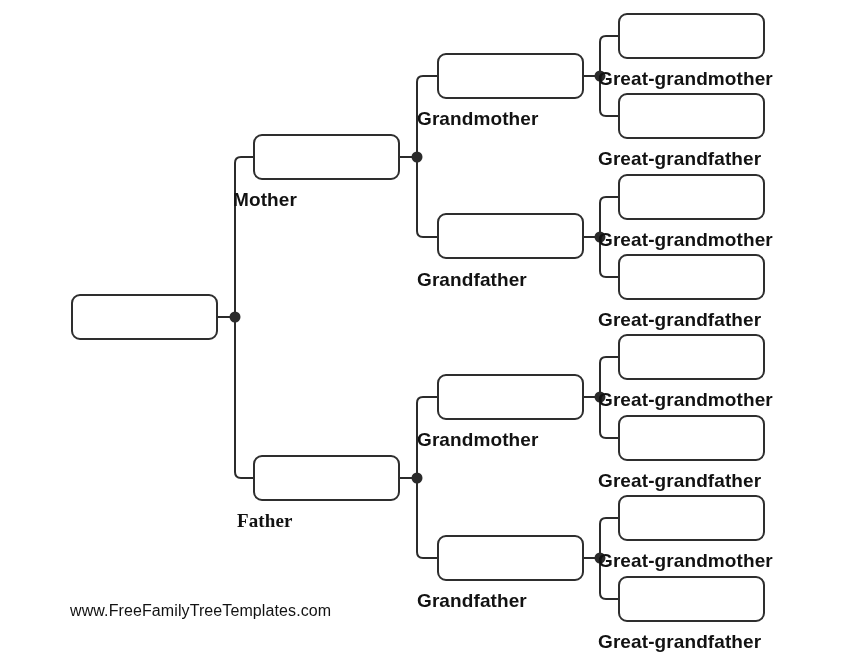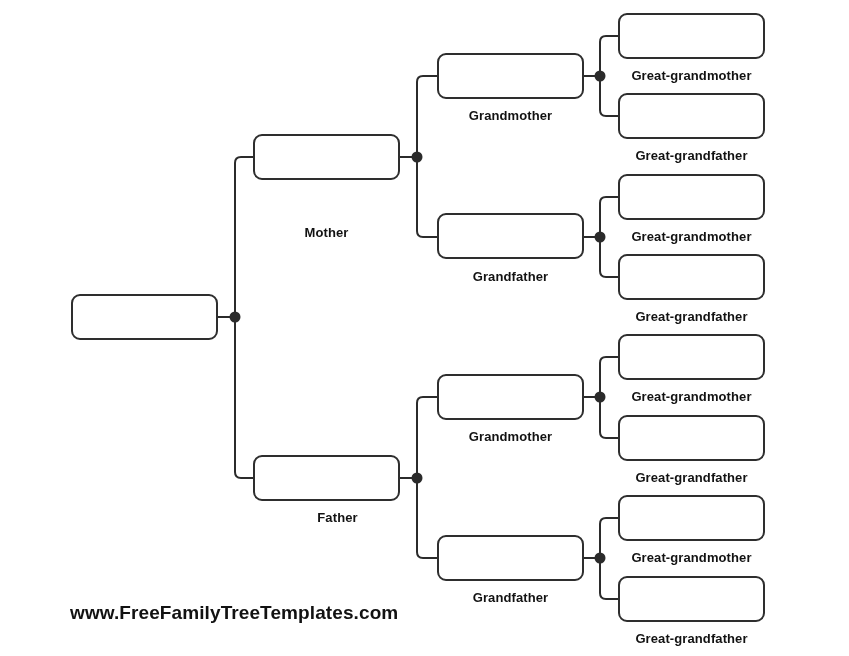--- a/index.html
+++ b/index.html
@@ -39,33 +39,33 @@
     width: 147px;
     height: 46px;
     box-sizing: border-box;
     background: var(--box-fill, #ffffff);
     border: 2px solid var(--box-border, #2e2e2e);
     border-radius: 9px;
   }
   .node-label {
     position: absolute;
     width: 187px;
-    text-align: center;
-    font-size: 13px;
+    text-align: left;
+    font-size: 19px;
     font-weight: bold;
     color: var(--label-text, #111111);
     letter-spacing: 0.1px;
     white-space: nowrap;
   }
   .watermark {
     position: absolute;
     left: 70px;
     top: 602px;
-    font-size: 19px;
-    font-weight: bold;
+    font-size: 16px;
+    font-weight: normal;
     color: var(--label-text, #131313);
     letter-spacing: 0.1px;
   }
 </style>
 </head>
 <body>
 
 <div class="canvas">
 
   <svg class="connectors" width="849" height="656" viewBox="0 0 849 656" xmlns="http://www.w3.org/2000/svg">
@@ -96,24 +96,24 @@
     <circle class="junction-dot" cx="417" cy="478" r="5.5"></circle>
     <circle class="junction-dot" cx="600" cy="76" r="5.5"></circle>
     <circle class="junction-dot" cx="600" cy="237" r="5.5"></circle>
     <circle class="junction-dot" cx="600" cy="397" r="5.5"></circle>
     <circle class="junction-dot" cx="600" cy="558" r="5.5"></circle>
   </svg>
 
   <div class="node-box" style="left:71px; top:294px;"></div>
 
   <div class="node-box" style="left:253px; top:134px;"></div>
-  <div class="node-label" style="left:233px; top:189px;margin-top:36px;">Mother</div>
+  <div class="node-label" style="left:233px; top:189px;">Mother</div>
 
   <div class="node-box" style="left:253px; top:455px;"></div>
-  <div class="node-label" style="left:244px; top:510px;">Father</div>
+  <div class="node-label" style="left:237px; top:510px;font-family:Liberation Serif, serif;">Father</div>
 
   <div class="node-box" style="left:437px; top:53px;"></div>
   <div class="node-label" style="left:417px; top:108px;">Grandmother</div>
 
   <div class="node-box" style="left:437px; top:213px;"></div>
   <div class="node-label" style="left:417px; top:269px;">Grandfather</div>
 
   <div class="node-box" style="left:437px; top:374px;"></div>
   <div class="node-label" style="left:417px; top:429px;">Grandmother</div>
 

